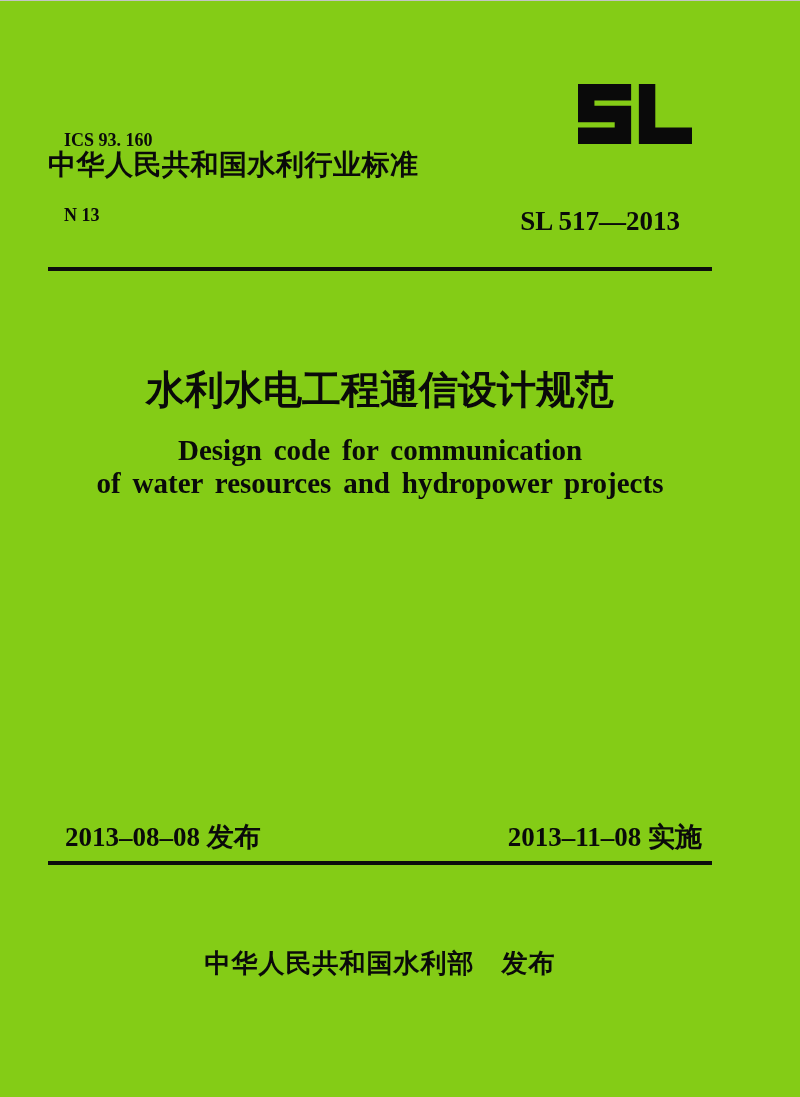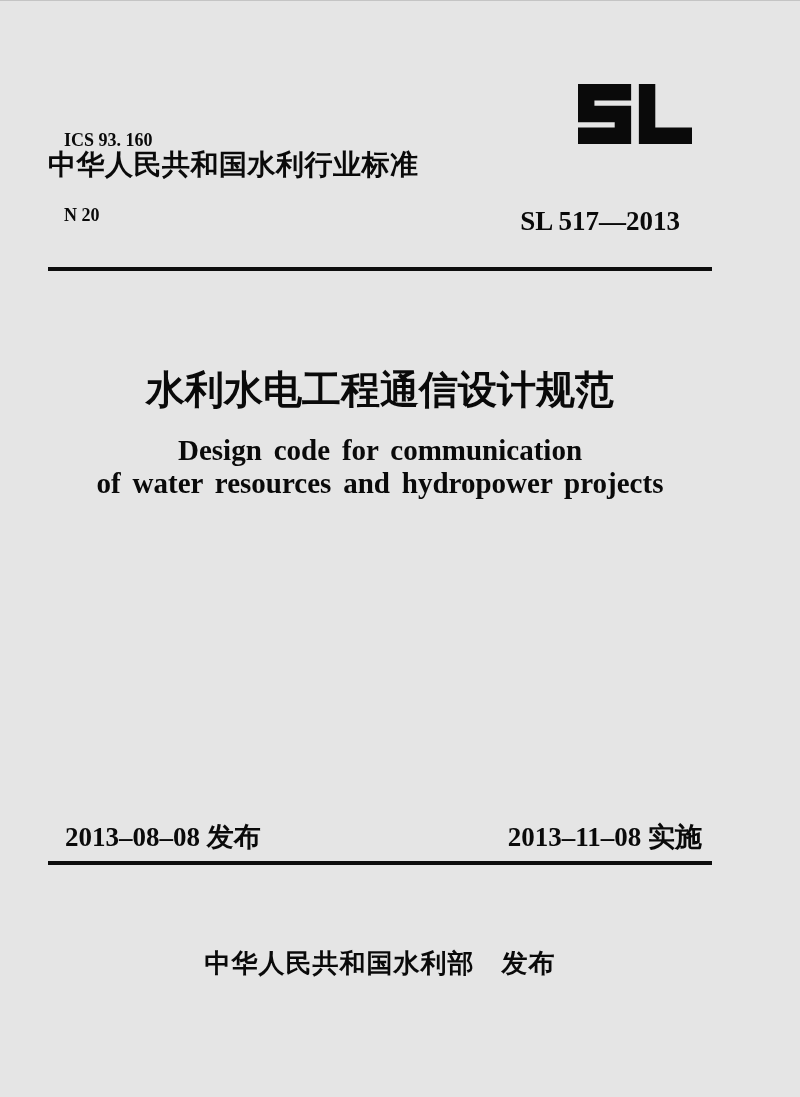--- a/index.html
+++ b/index.html
@@ -4,21 +4,21 @@
 <style>
   html, body {
     margin: 0;
     padding: 0;
     background: #ffffff;
   }
   .page {
     position: relative;
     width: 800px;
     height: 1097px;
-    background: #e5e5e5;
+    background: #84cc16;
     color: #0a0a0a;
     font-family: "Liberation Serif", serif;
     overflow: hidden;
   }
   .scan-edge {
     position: absolute;
     top: 0; left: 0;
     width: 100%; height: 1px;
     background: #c4c4c4;
   }
@@ -114,21 +114,21 @@
 </style>
 </head>
 <body>
 
 <div class="page">
 
   <div class="scan-edge"></div>
 
   <div class="ics-block">
     <div>ICS 93. 160</div>
-    <div>N 20</div>
+    <div>N 13</div>
   </div>
 
   <div class="sl-logo" aria-label="SL">
     <svg viewBox="0 0 118 62" xmlns="http://www.w3.org/2000/svg">
       <path fill="#0a0a0a" d="M0,0 H55 V17 H17 V22.5 H55 V62 H0 V45 H38 V39.5 H0 Z"></path>
       <path fill="#0a0a0a" d="M63,0 H80 V45 H118 V62 H63 Z"></path>
     </svg>
   </div>
 
   <div class="header-line">中华人民共和国水利行业标准</div>

